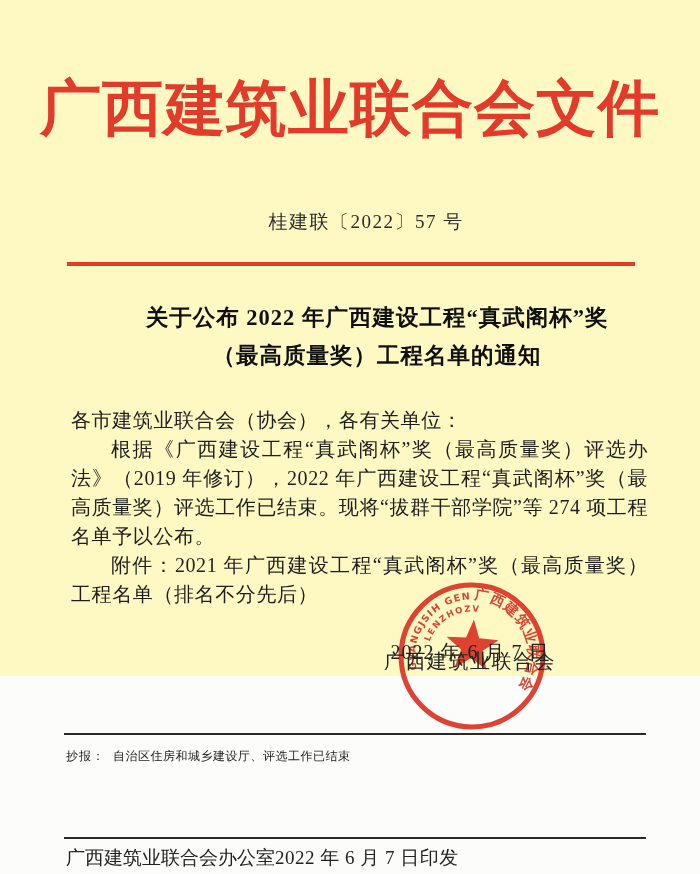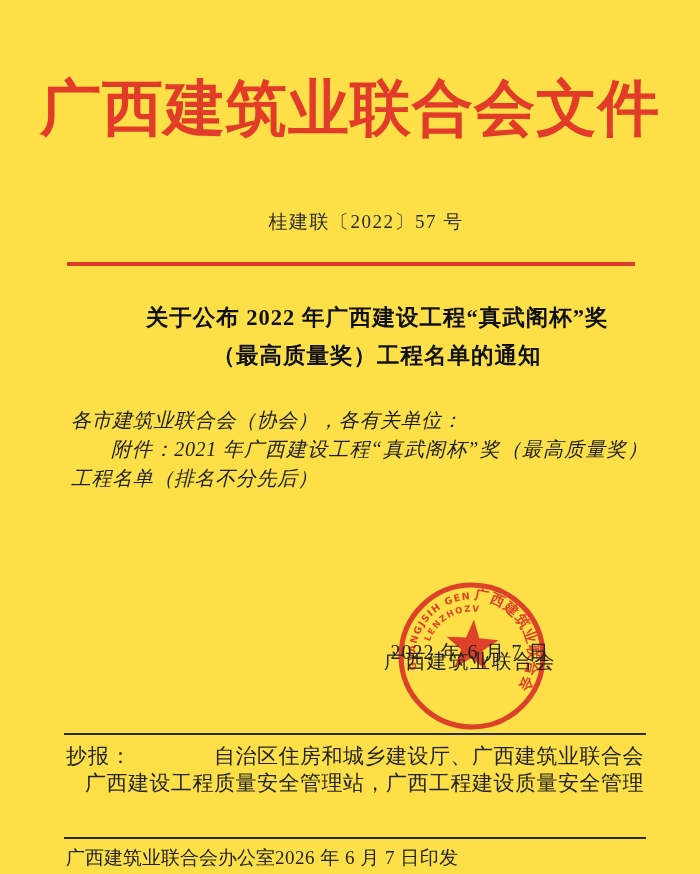--- a/index.html
+++ b/index.html
@@ -3,21 +3,21 @@
 <meta charset="utf-8">
 <style>
   html, body { margin: 0; padding: 0; }
   body {
     width: 700px; height: 874px;
     background: #fcfcfa;
     font-family: "Liberation Serif", "DejaVu Serif", serif;
     color: #1c1c1c;
     overflow: hidden;
   }
-  .page { position: relative; width: 700px; height: 874px; background: #fde047; }
+  .page { position: relative; width: 700px; height: 676px; background: #fef9c3; }
 
   .org-title {
     position: absolute; top: 68px; left: 0; width: 700px; margin: 0;
     text-align: center; font-size: 61px; font-weight: 700;
     color: #e23b2a; letter-spacing: 1px; white-space: nowrap;
   }
   .doc-number {
     position: absolute; top: 209px; left: 16px; width: 700px;
     text-align: center; font-size: 19px; letter-spacing: 1.5px; color: #2b2b2b;
   }
@@ -28,21 +28,21 @@
   .doc-title {
     position: absolute; top: 299px; left: 0; width: 700px;
     text-align: center; font-weight: 700; font-size: 22.5px;
     line-height: 38px; color: #101010; letter-spacing: 1px; margin-left: 27px;
   }
   .body-text {
     position: absolute; top: 406px; left: 71px; width: 577px;
     font-size: 20px; line-height: 29px; letter-spacing: 0.6px;
     text-align: justify; color: #1e1e1e;
   }
-  .body-text p { margin: 0; font-style: italic; }
+  .body-text p { margin: 0; }
   .indent { text-indent: 2em; }
 
   .seal {
     position: absolute; left: 388px; top: 580px; width: 168px; height: 152px;
     opacity: 0.93;
   }
   .seal text {
     font-family: "DejaVu Sans", "Liberation Sans", sans-serif;
     font-weight: 700;
   }
@@ -53,21 +53,21 @@
   .sig-date {
     position: absolute; top: 639px; left: 350px; width: 240px;
     text-align: center; font-size: 20px; letter-spacing: 1px; color: #222;
   }
 
   .bottom-block {
     position: absolute; left: 64px; top: 733px; width: 582px;
     border-top: 2px solid #2a2a2a;
   }
   .cc-rows { padding: 8px 2px 6px 2px; }
-  .cc-row { display: flex; font-size: 21px; line-height: 27px; color: #222; text-align: right; }
+  .cc-row { display: flex; font-size: 12px; line-height: 27px; color: #222; }
   .cc-label { flex: 0 0 auto; letter-spacing: 1px; margin-right: 8px; }
   .cc-content { flex: 1 1 auto; letter-spacing: 0.5px; }
   .footer-row {
     display: flex; justify-content: flex-start; align-items: center;
     border-top: 2px solid #2a2a2a; border-bottom: 2px solid #2a2a2a;
     padding: 6px 2px 8px 2px; font-size: 19px; color: #222; margin-top: 34px;
   }
   .footer-date { padding-right: 58px; letter-spacing: 0.5px; }
 </style>
 </head>
@@ -81,20 +81,21 @@
 
   <div class="red-line"></div>
 
   <div class="doc-title">
     <div>关于公布 2022 年广西建设工程“真武阁杯”奖</div>
     <div>（最高质量奖）工程名单的通知</div>
   </div>
 
   <div class="body-text">
     <p>各市建筑业联合会（协会），各有关单位：</p>
+    <p class="indent">根据《广西建设工程“真武阁杯”奖（最高质量奖）评选办法》（2019 年修订），2022 年广西建设工程“真武阁杯”奖（最高质量奖）评选工作已结束。现将“拔群干部学院”等 274 项工程名单予以公布。</p>
     <p class="indent">附件：2021 年广西建设工程“真武阁杯”奖（最高质量奖）工程名单（排名不分先后）</p>
   </div>
 
   <svg class="seal" viewBox="0 0 160 150" xmlns="http://www.w3.org/2000/svg">
     <defs>
       <path id="arcLatinOuter" d="M 25.9,89.5 A 56,56 0 0 1 78,19.1" fill="none"></path>
       <path id="arcLatinInner" d="M 37.5,63.6 A 44,44 0 0 1 91.4,32.5" fill="none"></path>
       <path id="arcChinese" d="M 82,19.1 A 56,56 0 0 1 125.9,107.1" fill="none"></path>
     </defs>
     <circle cx="80" cy="75" r="70" fill="none" stroke="#dc3527" stroke-width="5"></circle>
@@ -110,27 +111,27 @@
     </text>
   </svg>
 
   <div class="sig-org">广西建筑业联合会</div>
   <div class="sig-date">2022 年 6 月 7 日</div>
 
   <div class="bottom-block">
     <div class="cc-rows">
       <div class="cc-row">
         <span class="cc-label">抄报：</span>
-        <span class="cc-content">自治区住房和城乡建设厅、广西建筑业联合会</span>
+        <span class="cc-content">自治区住房和城乡建设厅、评选工作已结束</span>
       </div>
       <div class="cc-row">
         <span class="cc-content">
-          <span>广西建设工程质量安全管理站，广西工程建设质量安全管理</span><br>
+          <br>
         </span>
       </div>
     </div>
     <div class="footer-row">
       <span>广西建筑业联合会办公室</span>
-      <span class="footer-date">2026 年 6 月 7 日印发</span>
+      <span class="footer-date">2022 年 6 月 7 日印发</span>
     </div>
   </div>
 
 </div>
 
 </body></html>

